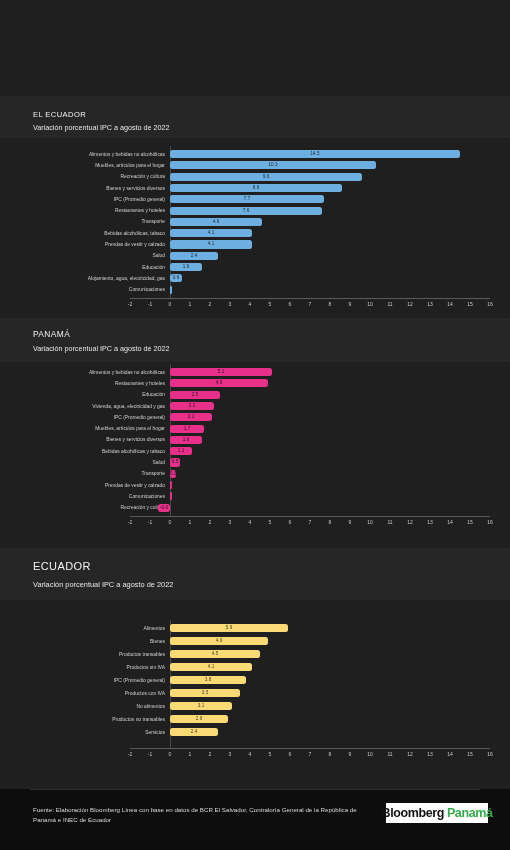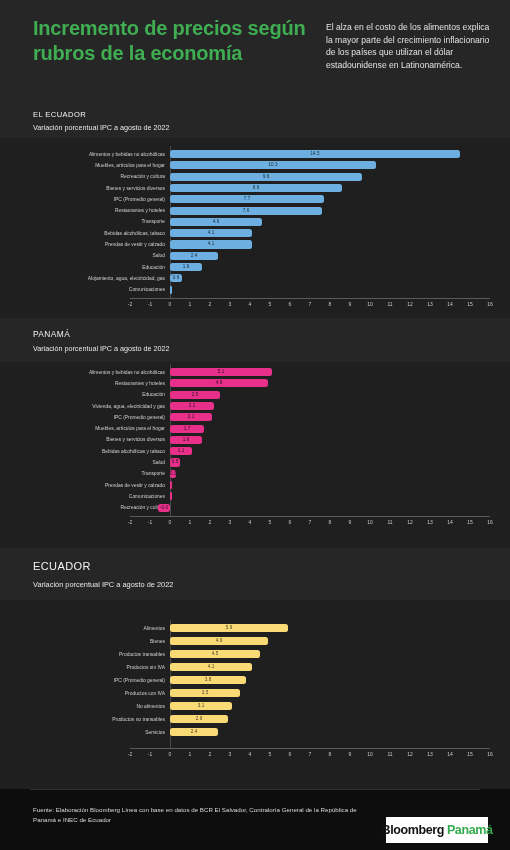--- a/index.html
+++ b/index.html
@@ -54,35 +54,31 @@
   }
 
   
   .footer { position: absolute; left: 0; top: 789px; width: 510px; height: 61px; background: #0d0d0d; }
   .footer-top-rule { position: absolute; left: 30px; top: 0; width: 450px; height: 1px; background: #2e2e2e; }
   .source {
     position: absolute; left: 33px; top: 16px; width: 330px;
     color: #d9d9d9; font-size: 6.2px; line-height: 10px;
   }
   .logo {
-    position: absolute; left: 386px; top: 28px; width: 102px; height: 26px;
+    position: absolute; left: 386px; top: 14px; width: 102px; height: 20px;
     background: #ffffff; display: flex; align-items: center; justify-content: center;
   }
   .logo-b { color: #111111; font-size: 12.5px; font-weight: bold; letter-spacing: -0.4px; }
   .logo-l { color: #33ab4c; font-size: 12.5px; font-weight: bold; letter-spacing: -0.4px; margin-left: 3px; }
 </style>
 </head>
 <body>
 
 <div class="page">
 
-  <div class="header">
-    <div class="title">Incremento de precios según rubros de la economía</div>
-    <div class="intro">El alza en el costo de los alimentos explica la mayor parte del crecimiento inflacionario de los países que utilizan el dólar estadounidense en Latinonamérica.</div>
-  </div>
 
   <div id="sections">
       <div class="section" style="top: 0px;">
         <div class="sec-band" style="top: 96px; height: 42px;"></div>
         <div class="sec-country" style="top: 110px; font-size: 7.6px;">EL ECUADOR</div>
         <div class="sec-sub" style="top: 123px; font-size: 7.2px;">Variación porcentual IPC a agosto de 2022</div>
         <div class="axisline" style="left: 170px; top: 146px; width: 1px; height: 152px; background: rgb(74, 74, 74);"></div>
         <div class="cat" style="top: 150.6px; left: 0px; width: 165px;">Alimentos y bebidas no alcohólicas</div>
         <div class="bar bl" style="left: 170px; width: 290px; top: 150px;"></div>
         <div class="blabel " style="left: 170px; width: 290px; top: 150px;">14.5</div>

